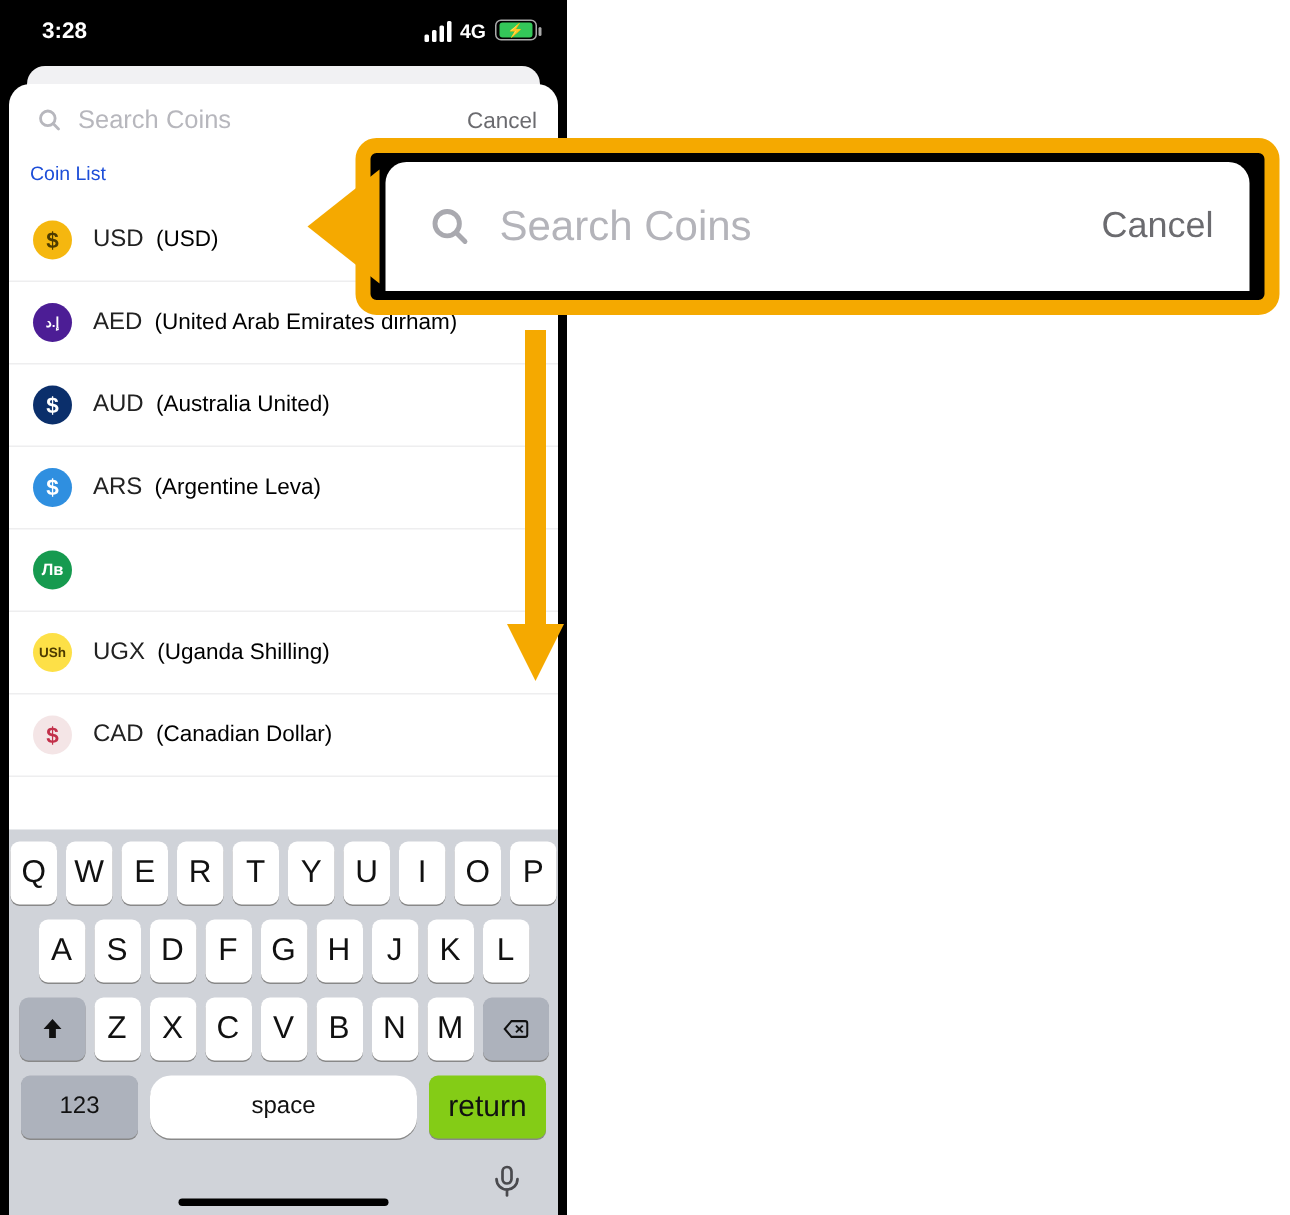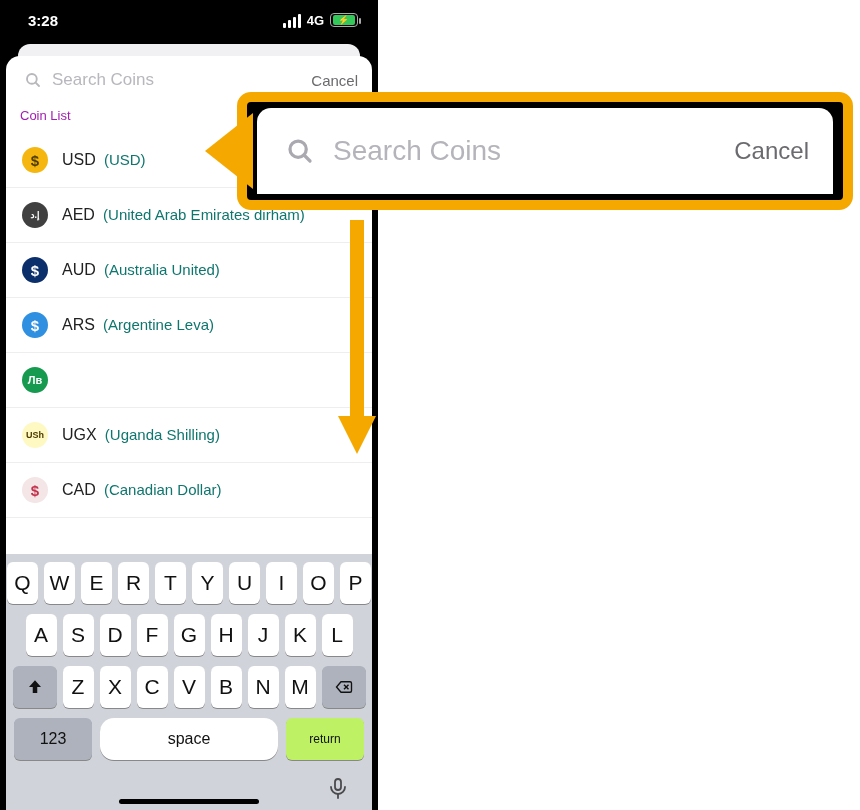--- a/index.html
+++ b/index.html
@@ -40,47 +40,47 @@
     display: flex; align-items: center; gap: 10px; padding: 14px 14px 12px 18px;
   }
   .search-icon { color: #b7b7bd; display:inline-flex; }
   .search-input {
     flex: 1; border: none; outline: none; font-size: 17px; color: #333;
     background: transparent;
   }
   .search-input::placeholder { color: #b7b7bd; }
   .cancel { color: #6b6b6f; font-size: 15px; }
   .section-label {
-    padding: 6px 14px 10px 14px; font-size: 13px; color: #a21caf;
+    padding: 6px 14px 10px 14px; font-size: 13px; color: #1d4ed8;
   }
   .coin-list { }
   .coin-row {
     display: flex; align-items: center; gap: 14px; padding: 14px 16px;
     border-bottom: 1px solid #eeeeef;
   }
   .coin-icon {
     width: 26px; height: 26px; border-radius: 50%; display:flex; align-items:center; justify-content:center;
     color:#fff; font-size:14px; font-weight:700; flex-shrink:0;
   }
   .coin-text { font-size: 16px; color: #222; text-align: right; }
-  .coin-sub { color: #0f766e; font-size: 15px; margin-left: 4px;}
+  .coin-sub { color: #000000; font-size: 15px; margin-left: 4px;}
   
   .keyboard {
     position: absolute; left: 0; right: 0; bottom: 0; background: #d0d3d9;
     padding: 8px 4px 6px 4px;
   }
   .krow { display: flex; justify-content: center; gap: 6px; margin-bottom: 10px; }
   .key {
     background: #fff; border-radius: 6px; height: 42px; min-width: 31px;
     display: flex; align-items: center; justify-content: center;
     font-size: 21px; color: #111; box-shadow: 0 1px 0 #888;
   }
   .key.fn { background: #adb2bc; min-width: 44px; }
   .key.space { flex: 1; font-size: 16px; border-radius: 14px; }
-  .key.ret { background: #bef264; min-width: 78px; font-size: 12px; }
+  .key.ret { background: #84cc16; min-width: 78px; font-size: 20px; }
   .key.num { background: #adb2bc; min-width: 78px; font-size: 16px; }
   .krow.bottom { gap: 8px; padding: 0 4px;}
   .kbdfoot { display:flex; justify-content:flex-end; padding: 6px 18px 0 18px; }
   .mic { color:#4a4a4e; }
   .home-indicator {
     position: absolute; bottom: 6px; left: 50%; transform: translateX(-50%);
     width: 140px; height: 5px; background: #000; border-radius: 3px;
   }
   
   .callout {
@@ -153,36 +153,36 @@
     </div>
 
     <div class="section-label">Coin List</div>
 
     <div class="coin-list" id="coin-list">
         <div class="coin-row">
           <div class="coin-icon" style="background: rgb(245, 183, 15); color: rgb(77, 59, 0); font-size: 15px;">$</div>
           <div><span class="coin-text">USD</span><span class="coin-sub"> (USD)</span></div>
         </div>
         <div class="coin-row">
-          <div class="coin-icon" style="background: #404040; color: rgb(255, 255, 255); font-size: 9px;">إ.د</div>
+          <div class="coin-icon" style="background: #4c1d95; color: rgb(255, 255, 255); font-size: 9px;">إ.د</div>
           <div><span class="coin-text">AED</span><span class="coin-sub"> (United Arab Emirates dirham)</span></div>
         </div>
         <div class="coin-row">
           <div class="coin-icon" style="background: rgb(11, 47, 107); color: rgb(255, 255, 255); font-size: 15px;">$</div>
           <div><span class="coin-text">AUD</span><span class="coin-sub"> (Australia United)</span></div>
         </div>
         <div class="coin-row">
           <div class="coin-icon" style="background: rgb(47, 143, 224); color: rgb(255, 255, 255); font-size: 15px;">$</div>
           <div><span class="coin-text">ARS</span><span class="coin-sub"> (Argentine Leva)</span></div>
         </div>
         <div class="coin-row">
           <div class="coin-icon" style="background: rgb(22, 154, 79); color: rgb(255, 255, 255); font-size: 11px;">Лв</div>
         </div>
         <div class="coin-row">
-          <div class="coin-icon" style="background: #fef9c3; color: rgb(77, 59, 0); font-size: 9px;">USh</div>
+          <div class="coin-icon" style="background: #fde047; color: rgb(77, 59, 0); font-size: 9px;">USh</div>
           <div><span class="coin-text">UGX</span><span class="coin-sub"> (Uganda Shilling)</span></div>
         </div>
         <div class="coin-row">
           <div class="coin-icon" style="background: rgb(244, 229, 230); color: rgb(194, 48, 74); font-size: 15px;">$</div>
           <div><span class="coin-text">CAD</span><span class="coin-sub"> (Canadian Dollar)</span></div>
         </div>
       </div>
 
     <div class="keyboard">
       <div class="krow" id="krow1">

